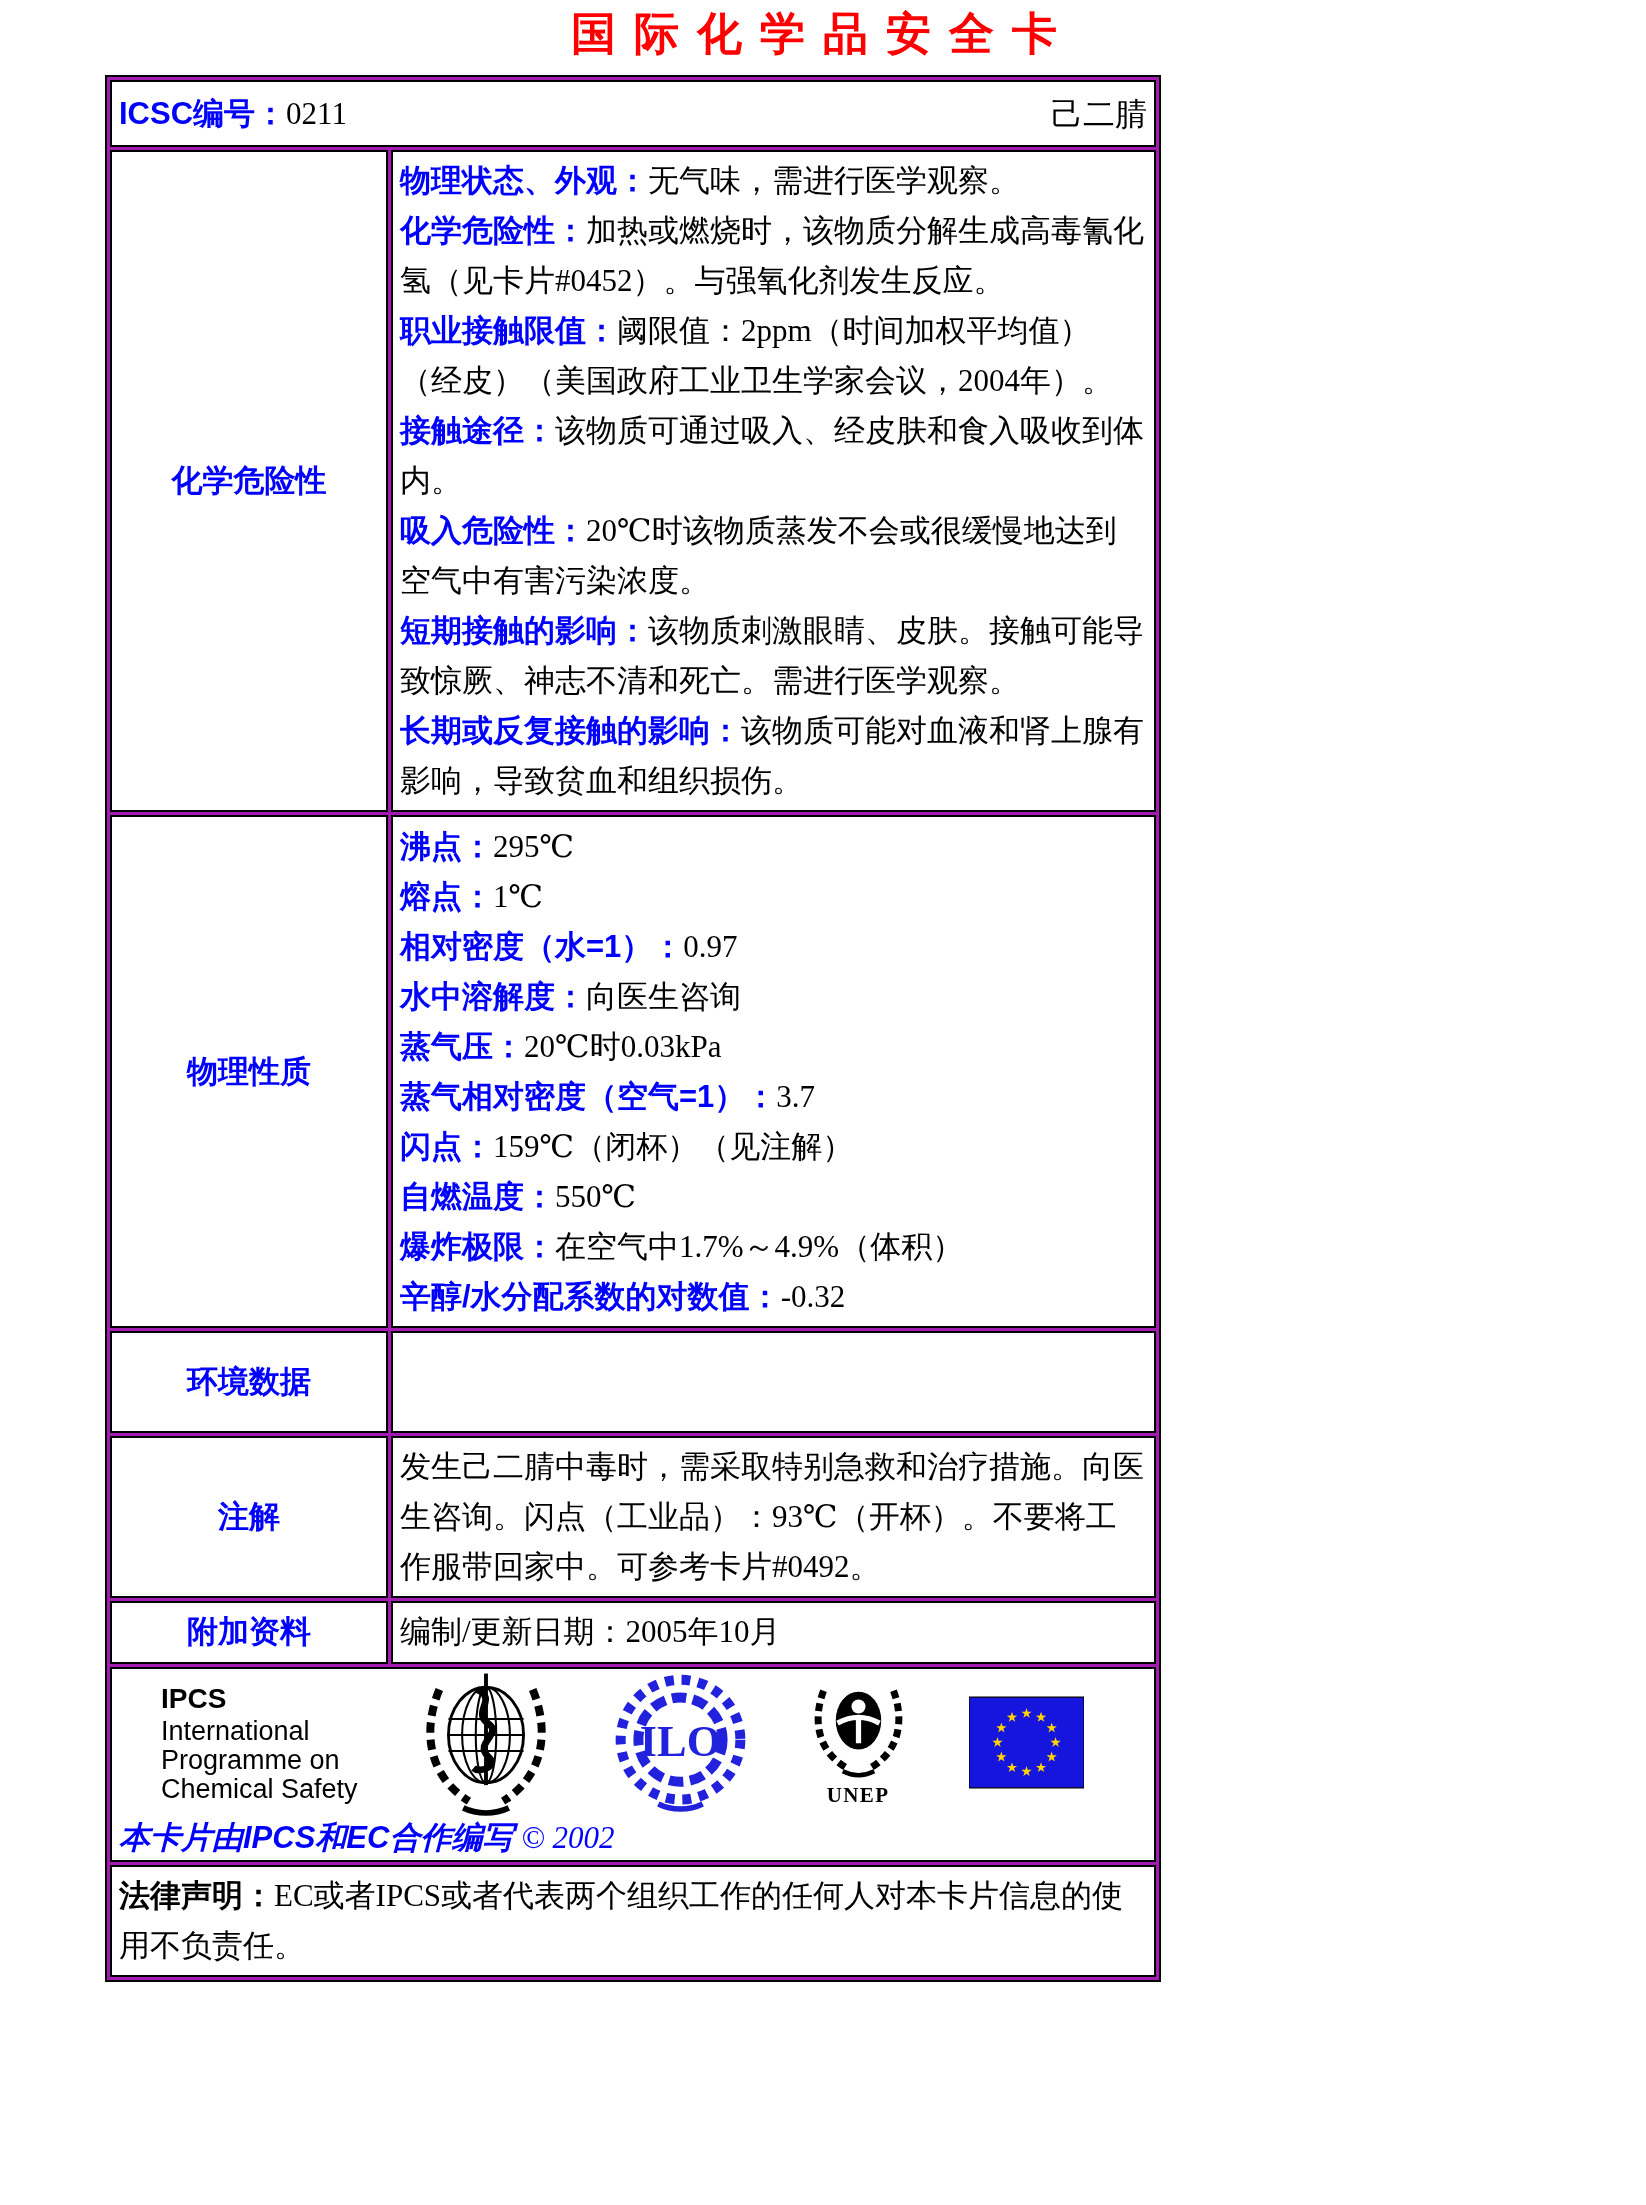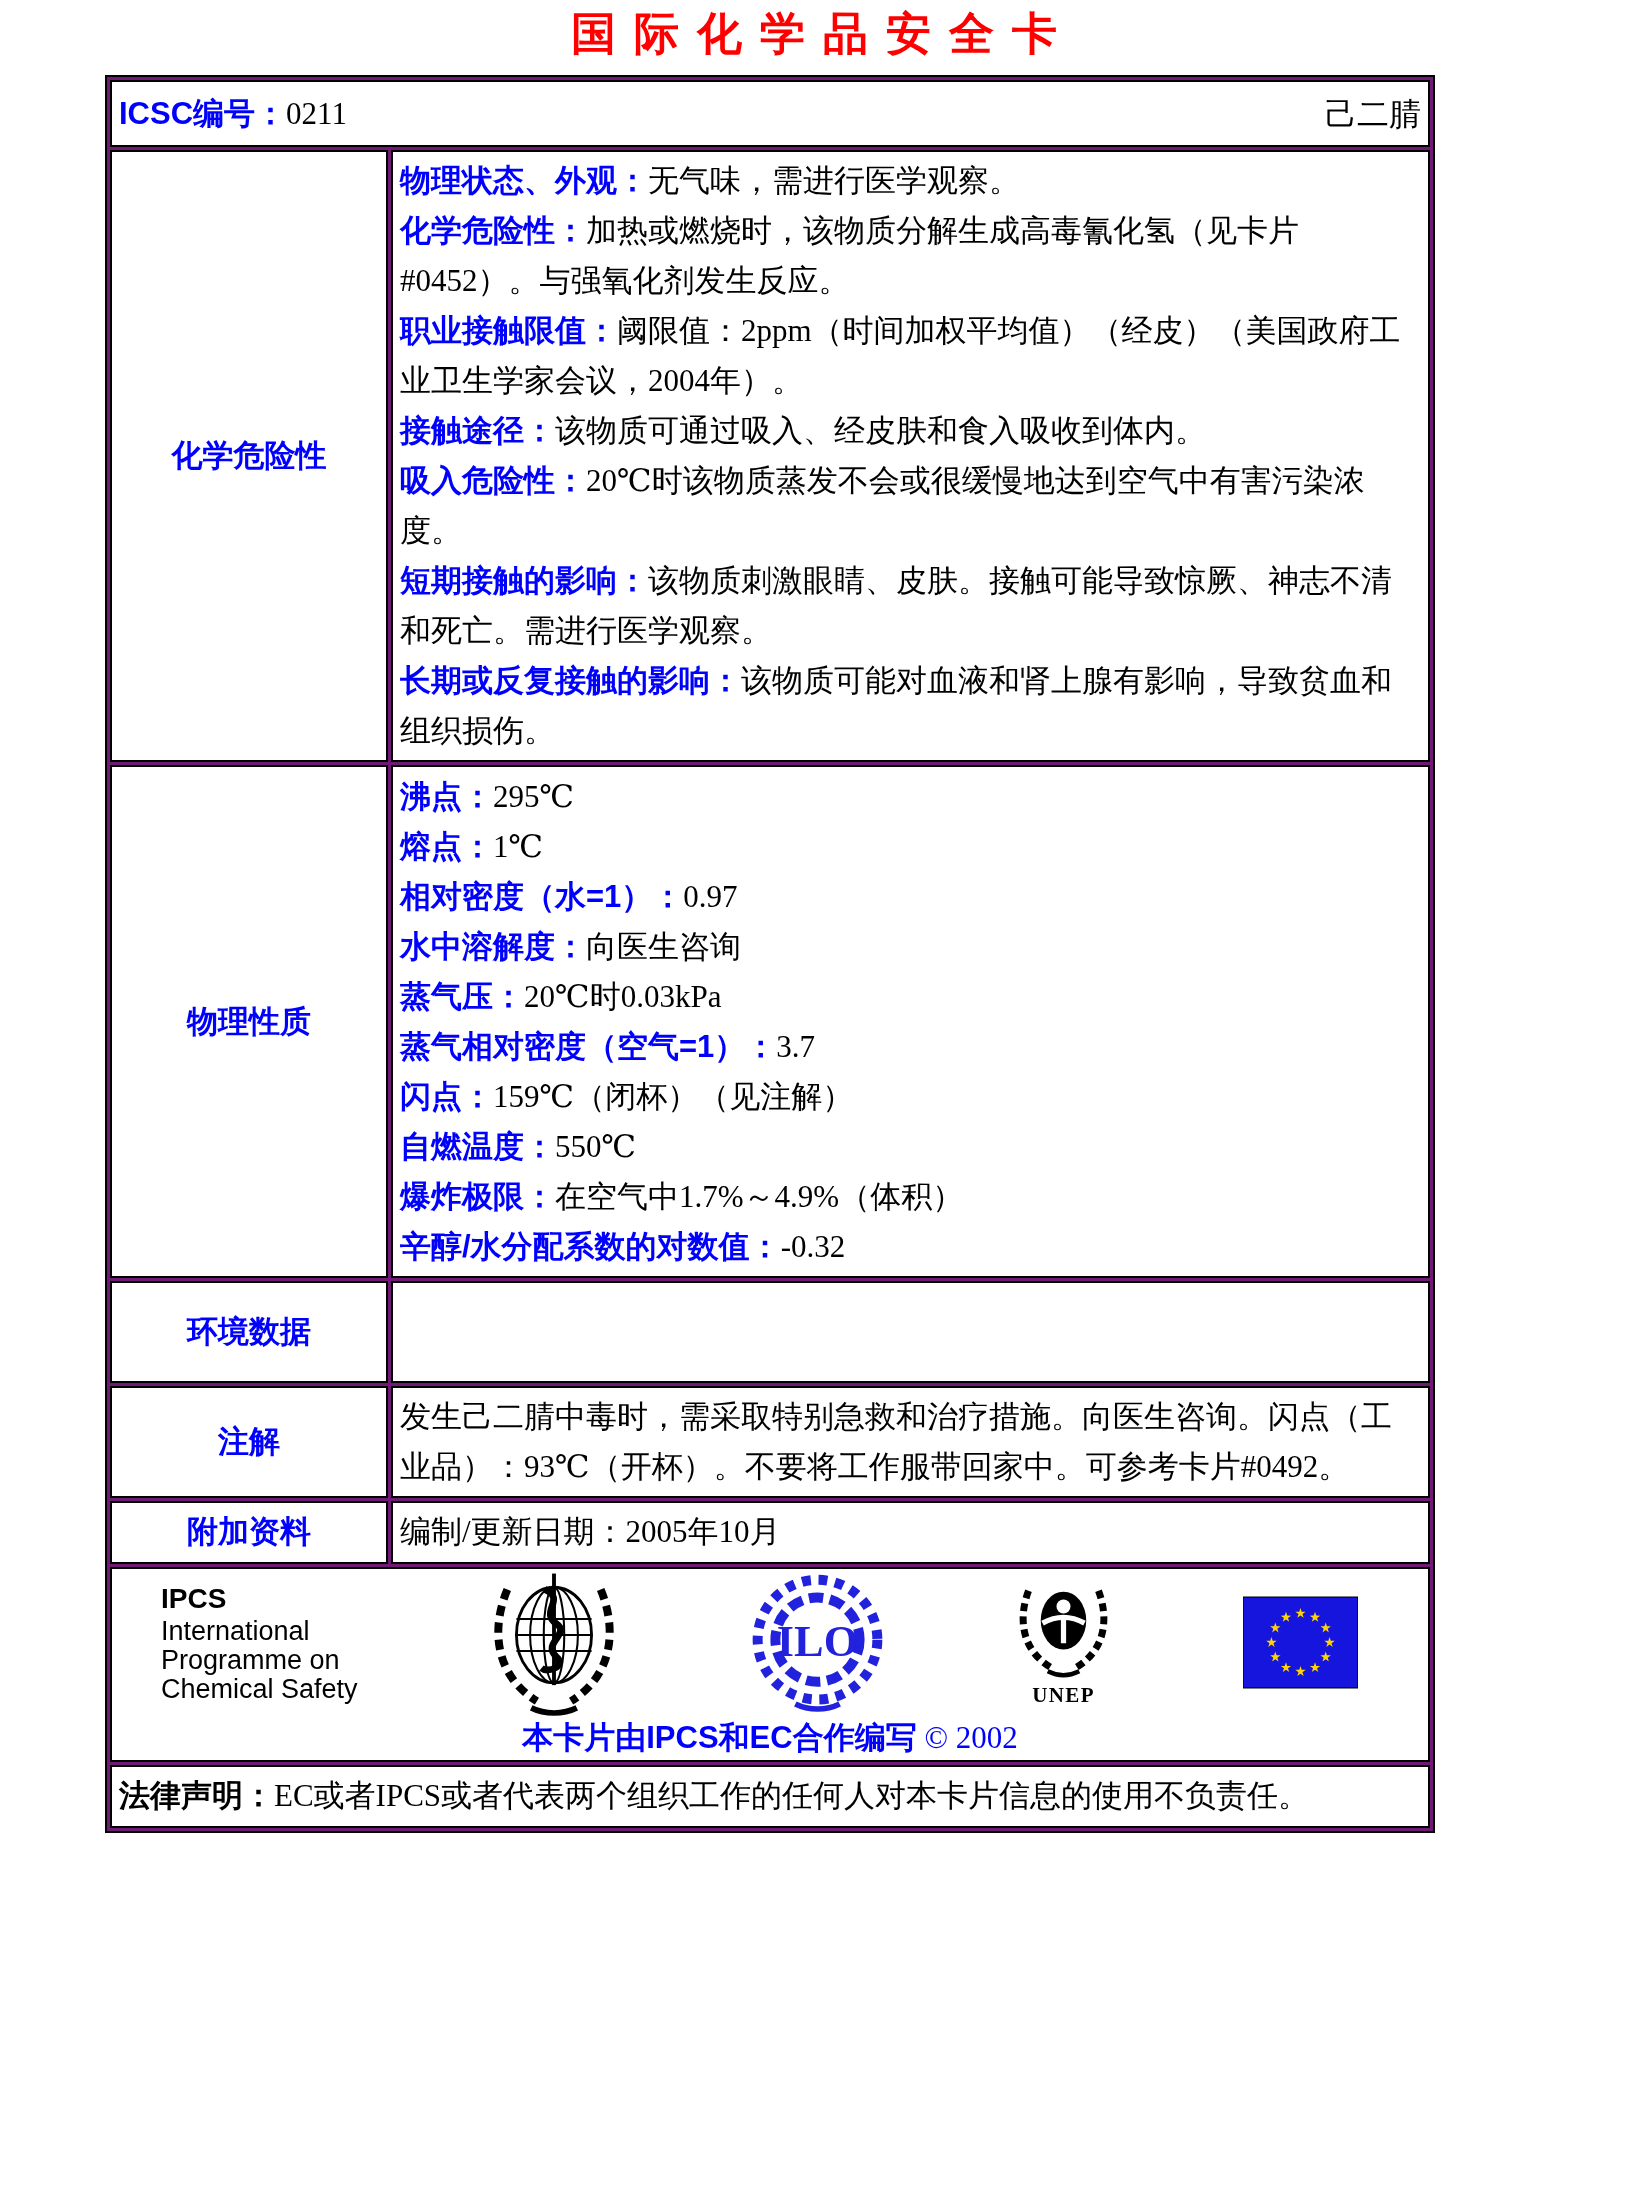--- a/index.html
+++ b/index.html
@@ -19,26 +19,26 @@
     font-family: "Liberation Serif", "DejaVu Serif", serif;
     font-weight: bold;
     font-size: 45px;
     letter-spacing: 18px;
     color: #FF0000;
     white-space: nowrap;
   }
   
   table.card {
     margin-left: 105px;
-    width: 1330px;
+    width: 1056px;
     border: 2.8px solid #000;
     border-collapse: separate;
     border-spacing: 3.5px;
     table-layout: fixed;
-    background: #701a75;
+    background: #a21caf;
   }
   table.card td {
     border: 2.1px solid #000;
     background: #fff;
     padding: 4.2px 7px;
     font-size: 31px;
     line-height: 50px;
   }
   td.side-label {
     text-align: center;
@@ -73,25 +73,26 @@
   }
   .ipcs-block { font-family: "Liberation Sans", "DejaVu Sans", sans-serif; }
   .ipcs-title { font-weight: bold; font-size: 28px; line-height: 36px; }
   .ipcs-line { font-size: 27px; line-height: 29px; }
   .unep-block { text-align: center; }
   .unep-text {
     font-family: "Liberation Serif", "DejaVu Serif", serif;
     font-weight: bold; font-size: 21px; line-height: 31px; letter-spacing: 1.4px;
   }
   .footer-caption {
-    text-align: center;
+    text-align: left;
     margin-top: 7px;
     font-size: 31px;
     line-height: 36px;
     color: #0000FF;
+    font-style: italic;
   }
   .caption-main {
     font-family: "Liberation Sans", "DejaVu Sans", sans-serif;
     font-weight: bold;
   }
   .caption-copy { font-family: "Liberation Serif", serif; font-weight: normal; }
   
   td.legal-cell { height: 63px; vertical-align: middle; font-size: 29px; }
   .legal-lbl {
     font-family: "Liberation Sans", "DejaVu Sans", sans-serif;

